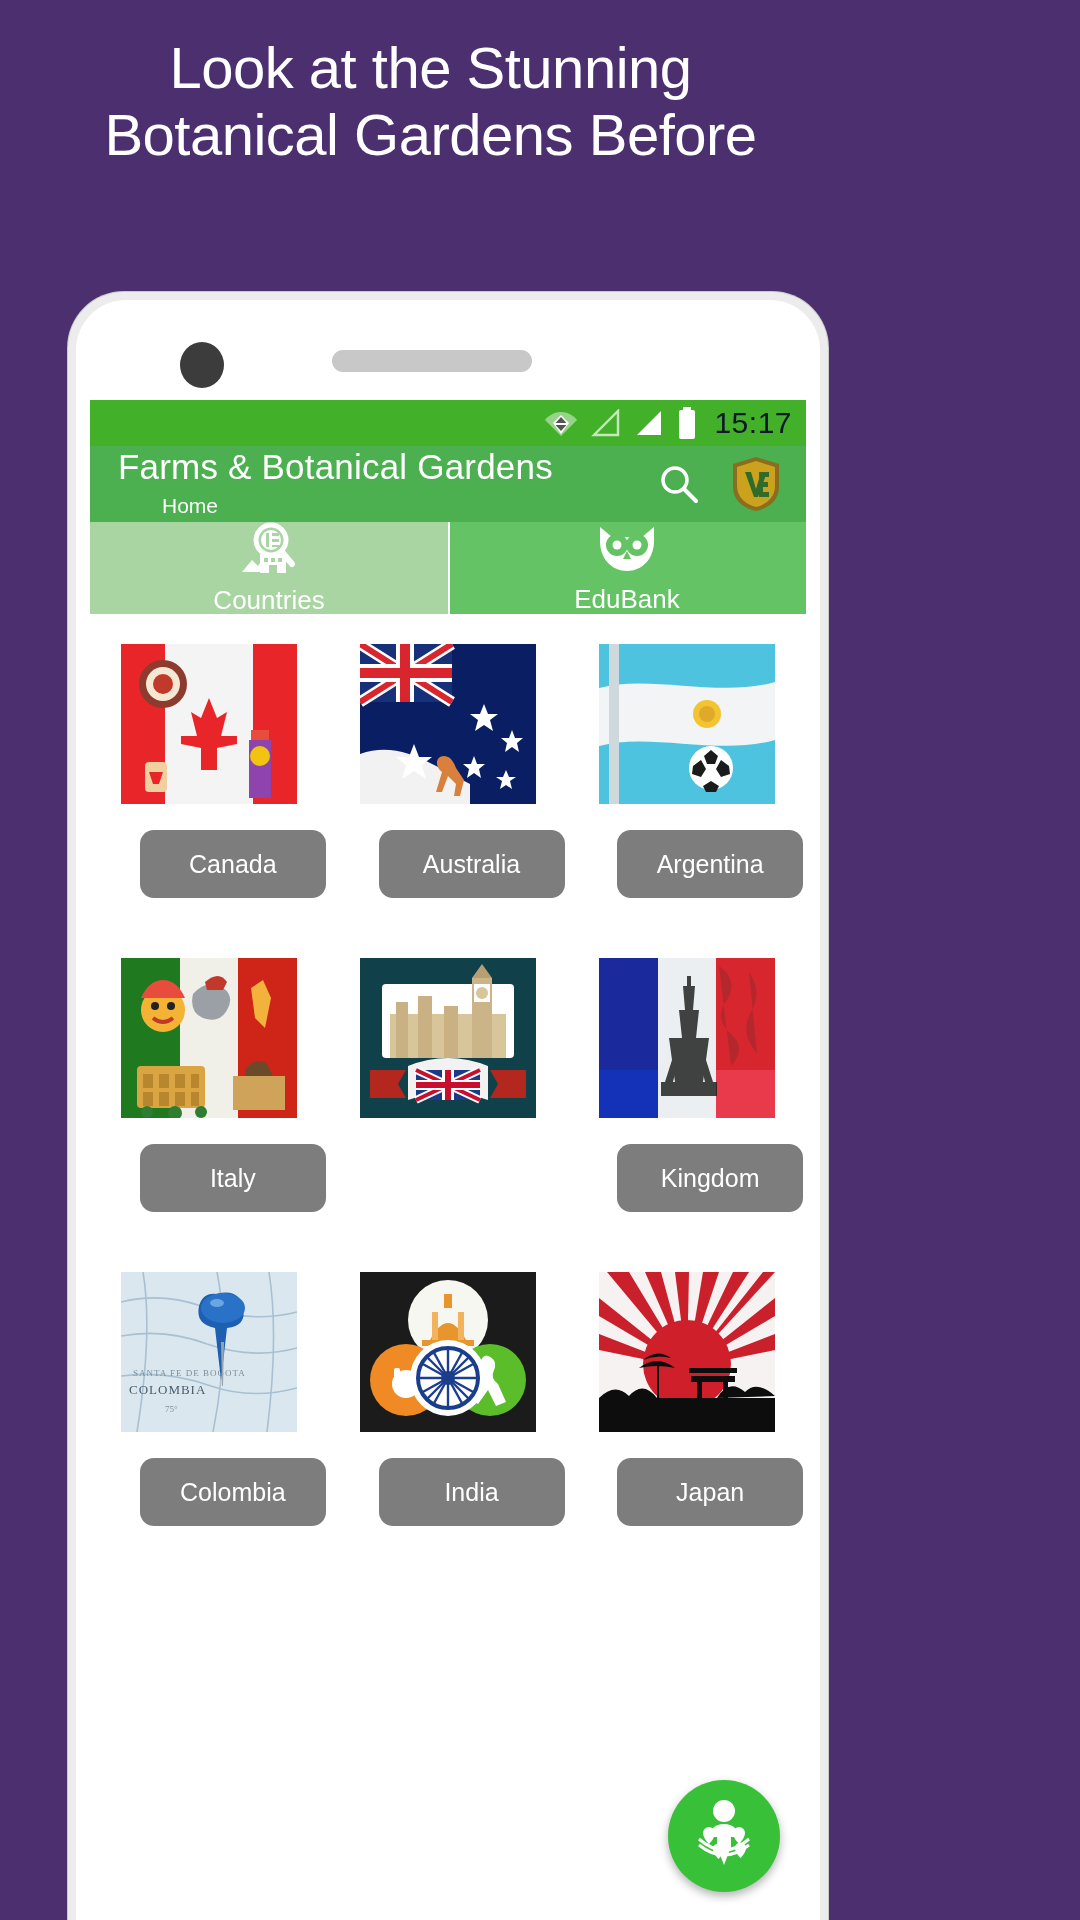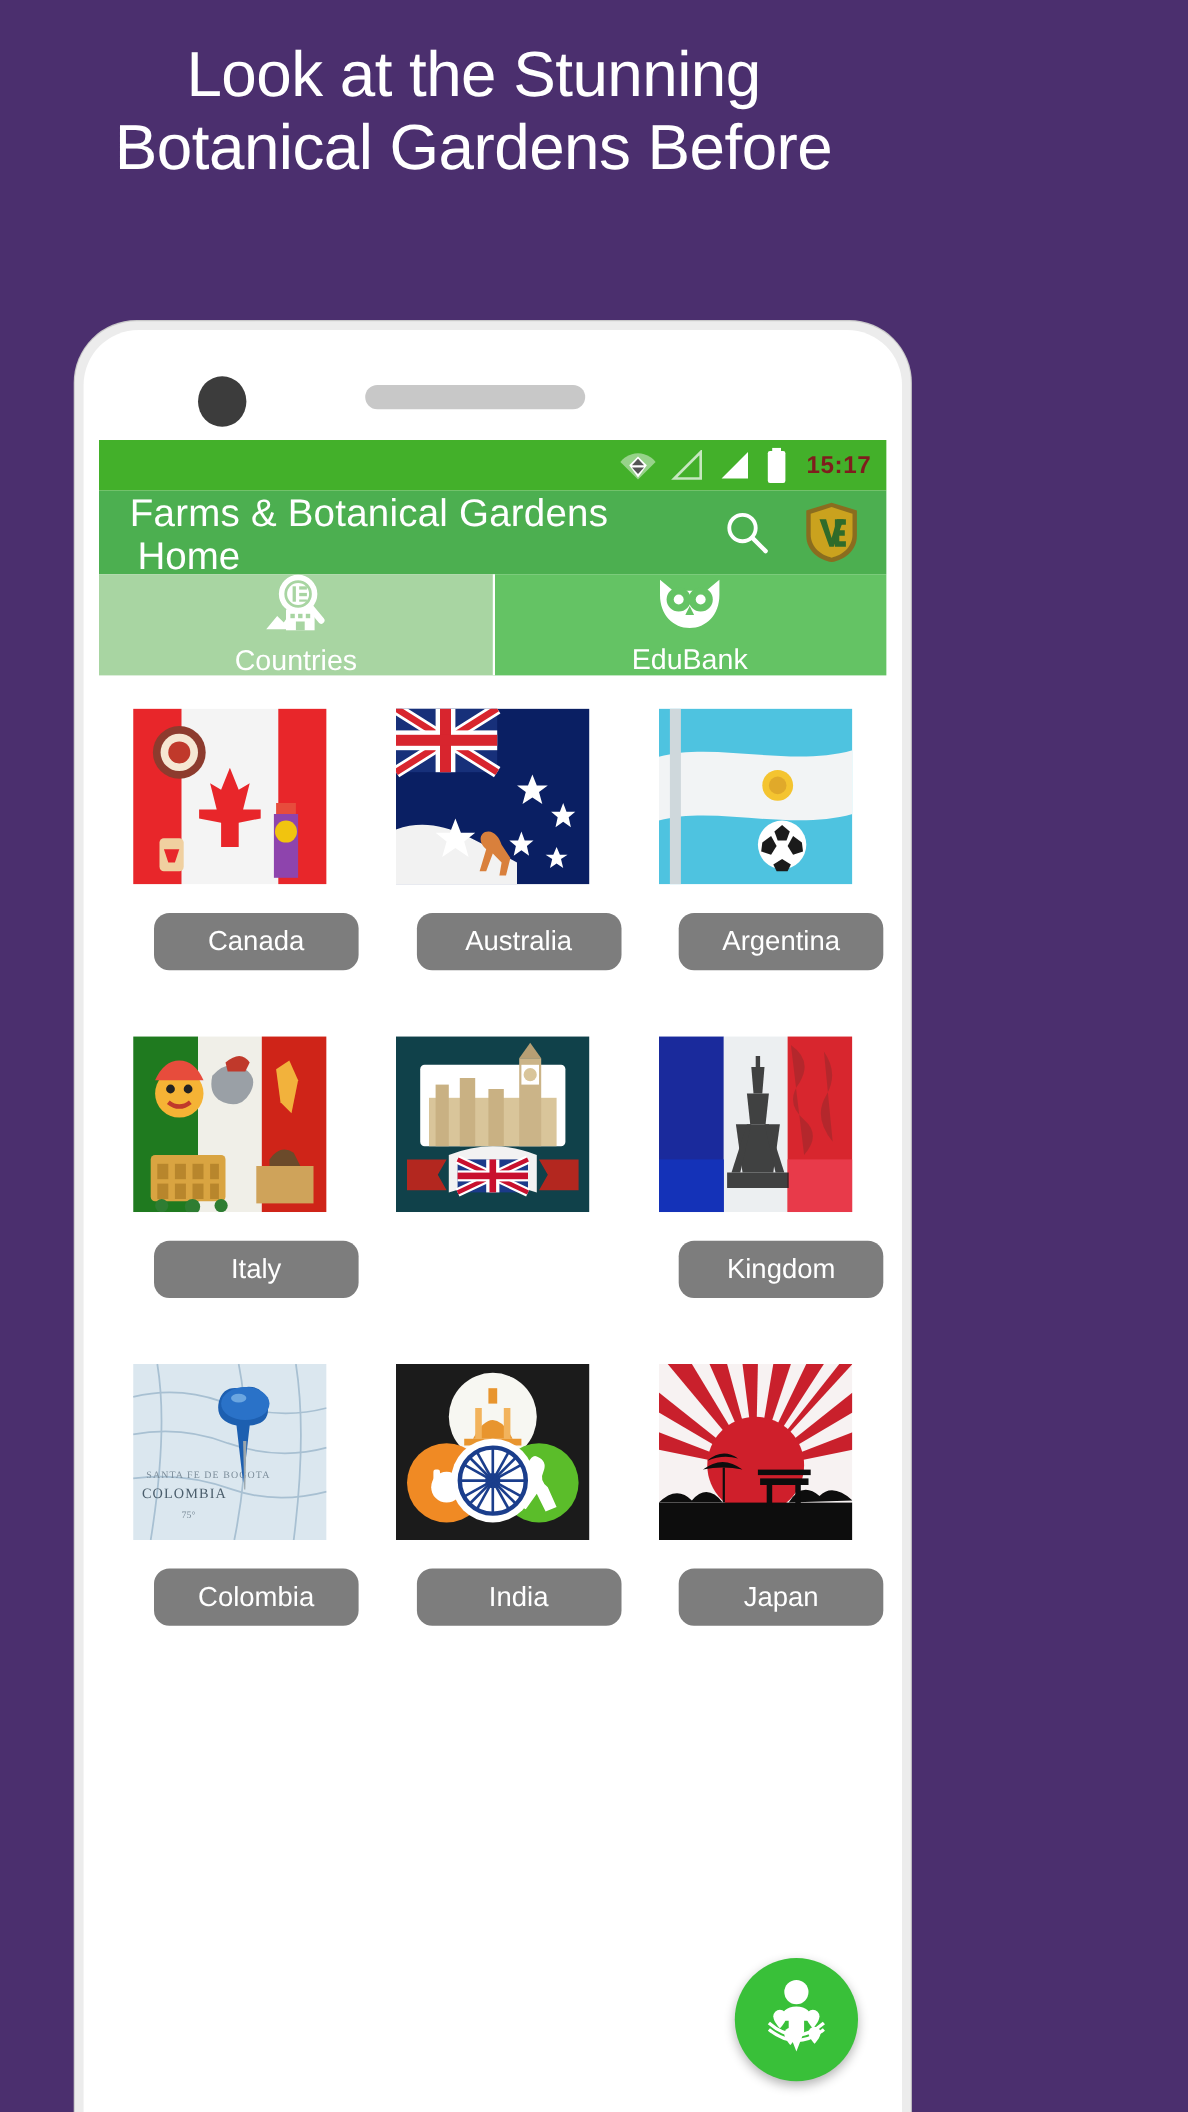--- a/index.html
+++ b/index.html
@@ -69,23 +69,23 @@
     height: 46px;
     background: #43b02a;
     display: flex;
     align-items: center;
     justify-content: flex-end;
     padding-right: 14px;
     gap: 13px;
   }
   .sb-ico { display: flex; align-items: center; }
   .sb-time {
-    color: #7f1d1d;
-    font-size: 22px;
-    font-weight: 700;
+    color: #0f172a;
+    font-size: 30px;
+    font-weight: 400;
     letter-spacing: 0.5px;
     margin-left: 4px;
   }
 
   
   .appbar {
     height: 76px;
     background: #4caf50;
     display: flex;
     align-items: center;
@@ -95,24 +95,25 @@
   .appbar-titles { flex: 1; display: flex; flex-direction: column; justify-content: center; }
   .appbar-title {
     color: #ffffff;
     font-size: 35px;
     font-weight: 400;
     line-height: 44px;
     letter-spacing: 0.2px;
   }
   .appbar-sub {
     color: #ffffff;
-    font-size: 35px;
+    font-size: 21px;
     font-weight: 400;
     line-height: 34px;
     padding-left: 7px;
+    margin-left: 37px;
   }
   .appbar-actions { display: flex; align-items: center; gap: 22px; }
   .search-btn { width: 54px; height: 54px; display: flex; align-items: center; justify-content: center; }
   .logo-badge { width: 56px; height: 58px; display: flex; align-items: center; justify-content: center; }
 
   
   .tabs { display: flex; height: 92px; }
   .tab {
     flex: 1;
     display: flex;
@@ -150,21 +151,21 @@
   .thumb {
     width: 176px; height: 160px;
     margin-top: 18px;
     overflow: hidden;
     position: relative;
     background: #ffffff;
   }
   .thumb svg { display: block; width: 100%; height: 100%; }
   .pill {
     margin-top: 26px;
-    width: 186px; height: 52px;
+    width: 186px; height: 68px;
     background: #7d7d7d;
     border-radius: 14px;
     color: #ffffff;
     font-size: 25px;
     display: flex;
     align-items: center;
     justify-content: center;
     text-align: center;
     line-height: 30px;
     padding: 0 6px;

